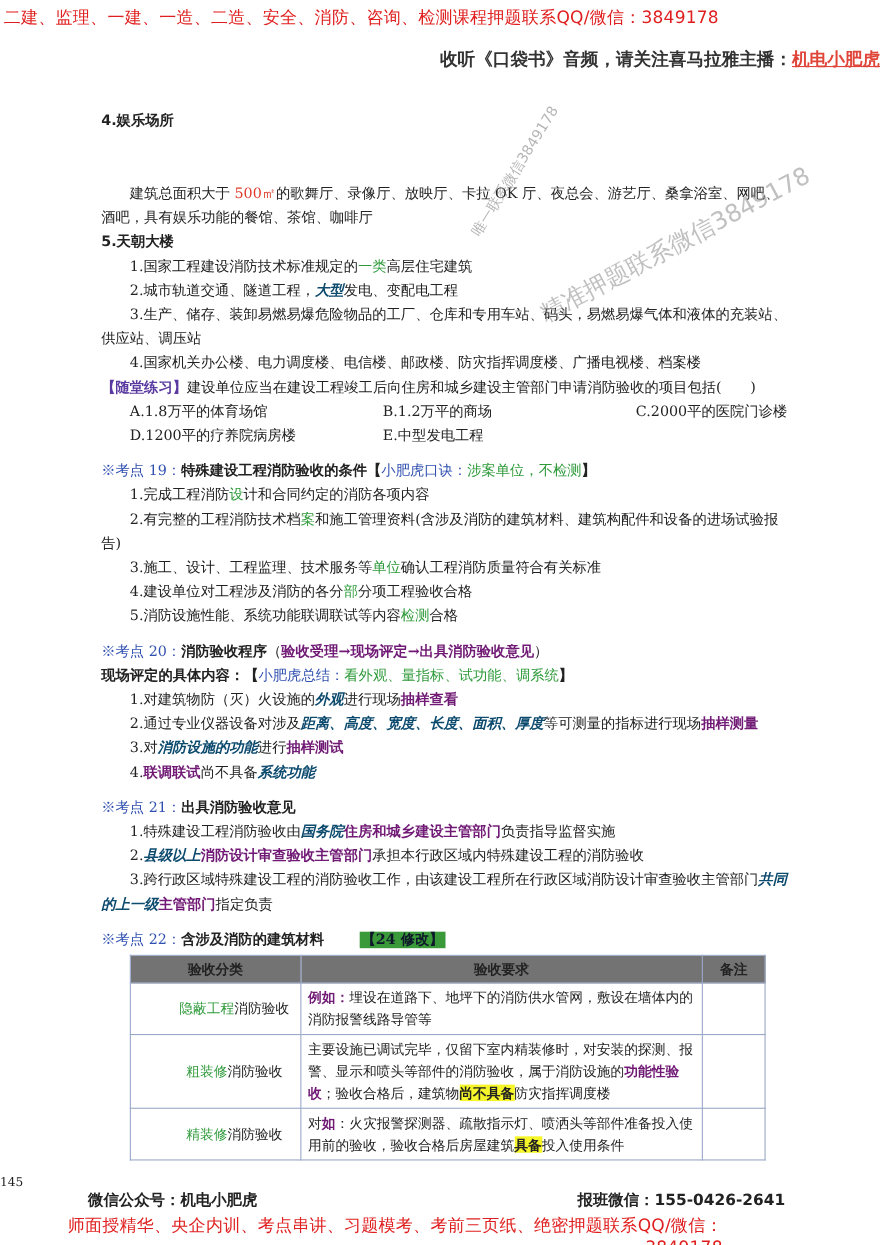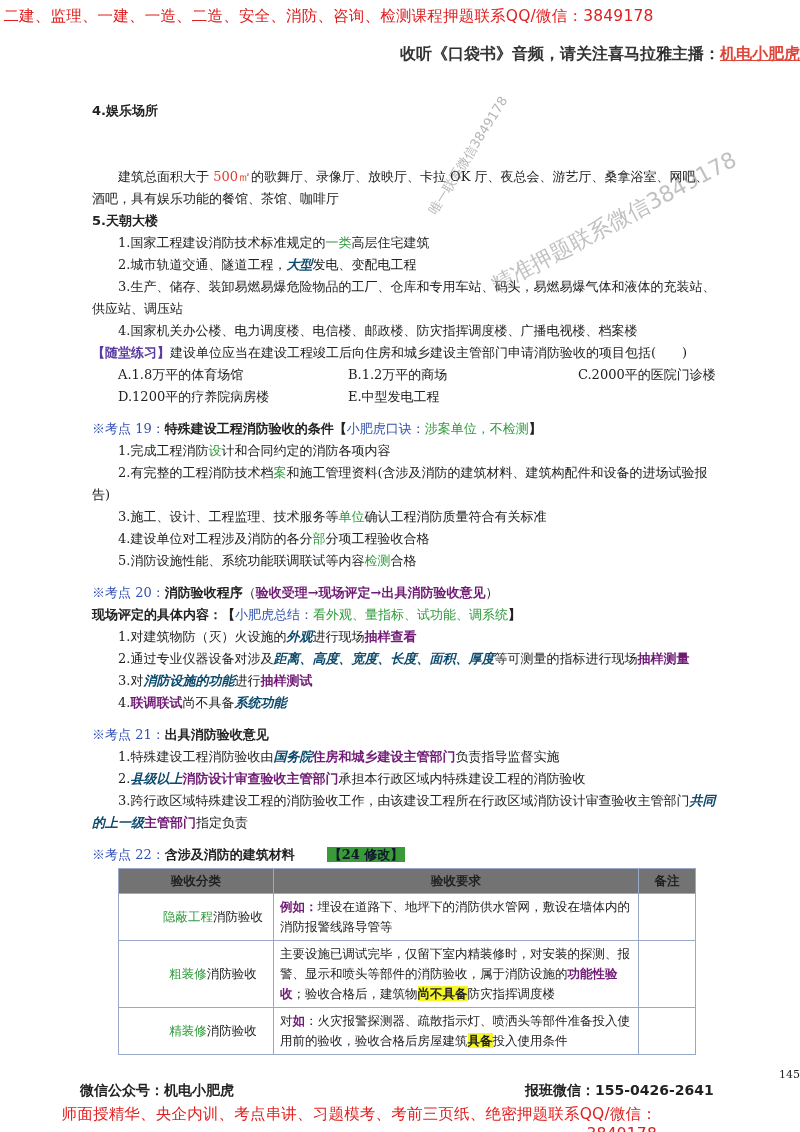--- a/index.html
+++ b/index.html
@@ -45,21 +45,21 @@
     margin-top: 2px;
   }
   table.t th {
     background: #737373; font-weight: bold; border: 1px solid #9aa8c8;
     height: 22px; font-family: "DejaVu Sans", "Liberation Sans", sans-serif; font-size: 12.5px;
   }
   table.t td { border: 1px solid #9aa8c8; padding: 3px 6px; vertical-align: middle; }
   table.t td.cat { text-align: center; width: 108px; padding-left: 40px; }
   table.t td.note { width: 44px; }
 
-  .page-num { position: absolute; top: 1068px; left: 0; width: 800px; text-align: right; font-size: 11px; }
+  .page-num { position: absolute; top: 1068px; left: 0; width: 800px; text-align: left; font-size: 11px; }
   .footer-left { position: absolute; top: 1082px; left: 80px; font-size: 14px; font-weight: bold; font-family: "DejaVu Sans", "Liberation Sans", sans-serif; }
   .footer-right { position: absolute; top: 1082px; left: 525px; font-size: 14px; font-weight: bold; font-family: "DejaVu Sans", "Liberation Sans", sans-serif; }
 
   .wm {
     position: absolute; color: rgba(120,120,120,0.55); pointer-events: none;
     font-family: "DejaVu Sans", "Liberation Sans", sans-serif; white-space: nowrap;
     transform-origin: left bottom;
   }
   .wm1 { left: 440px; top: 200px; font-size: 13px; transform: rotate(-58deg); }
   .wm2 { left: 500px; top: 270px; font-size: 22px; transform: rotate(-28deg); color: rgba(130,130,130,0.5); }

